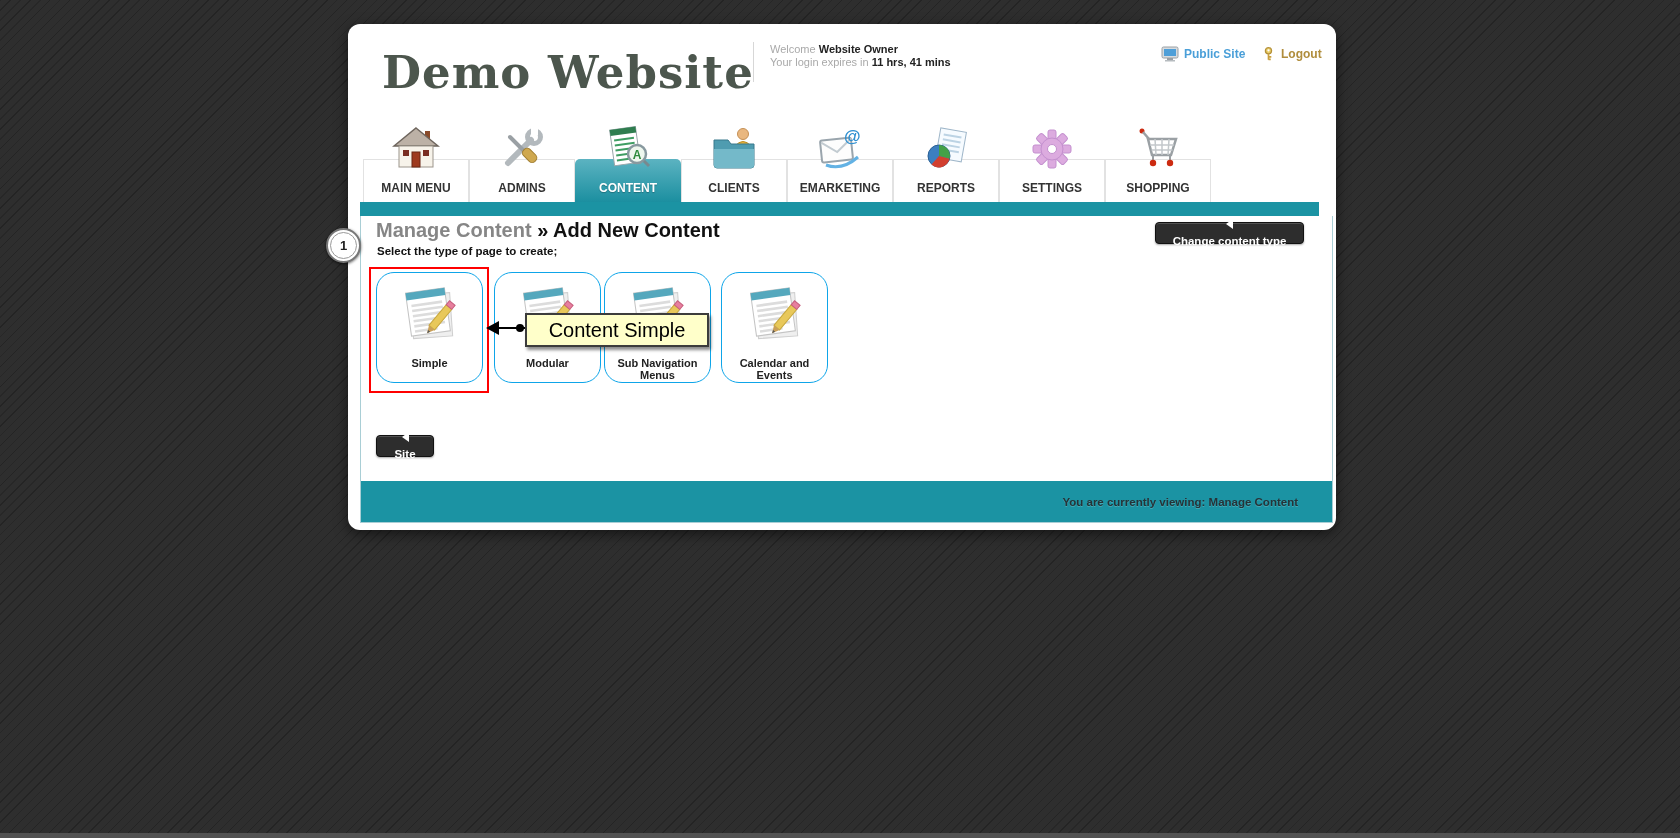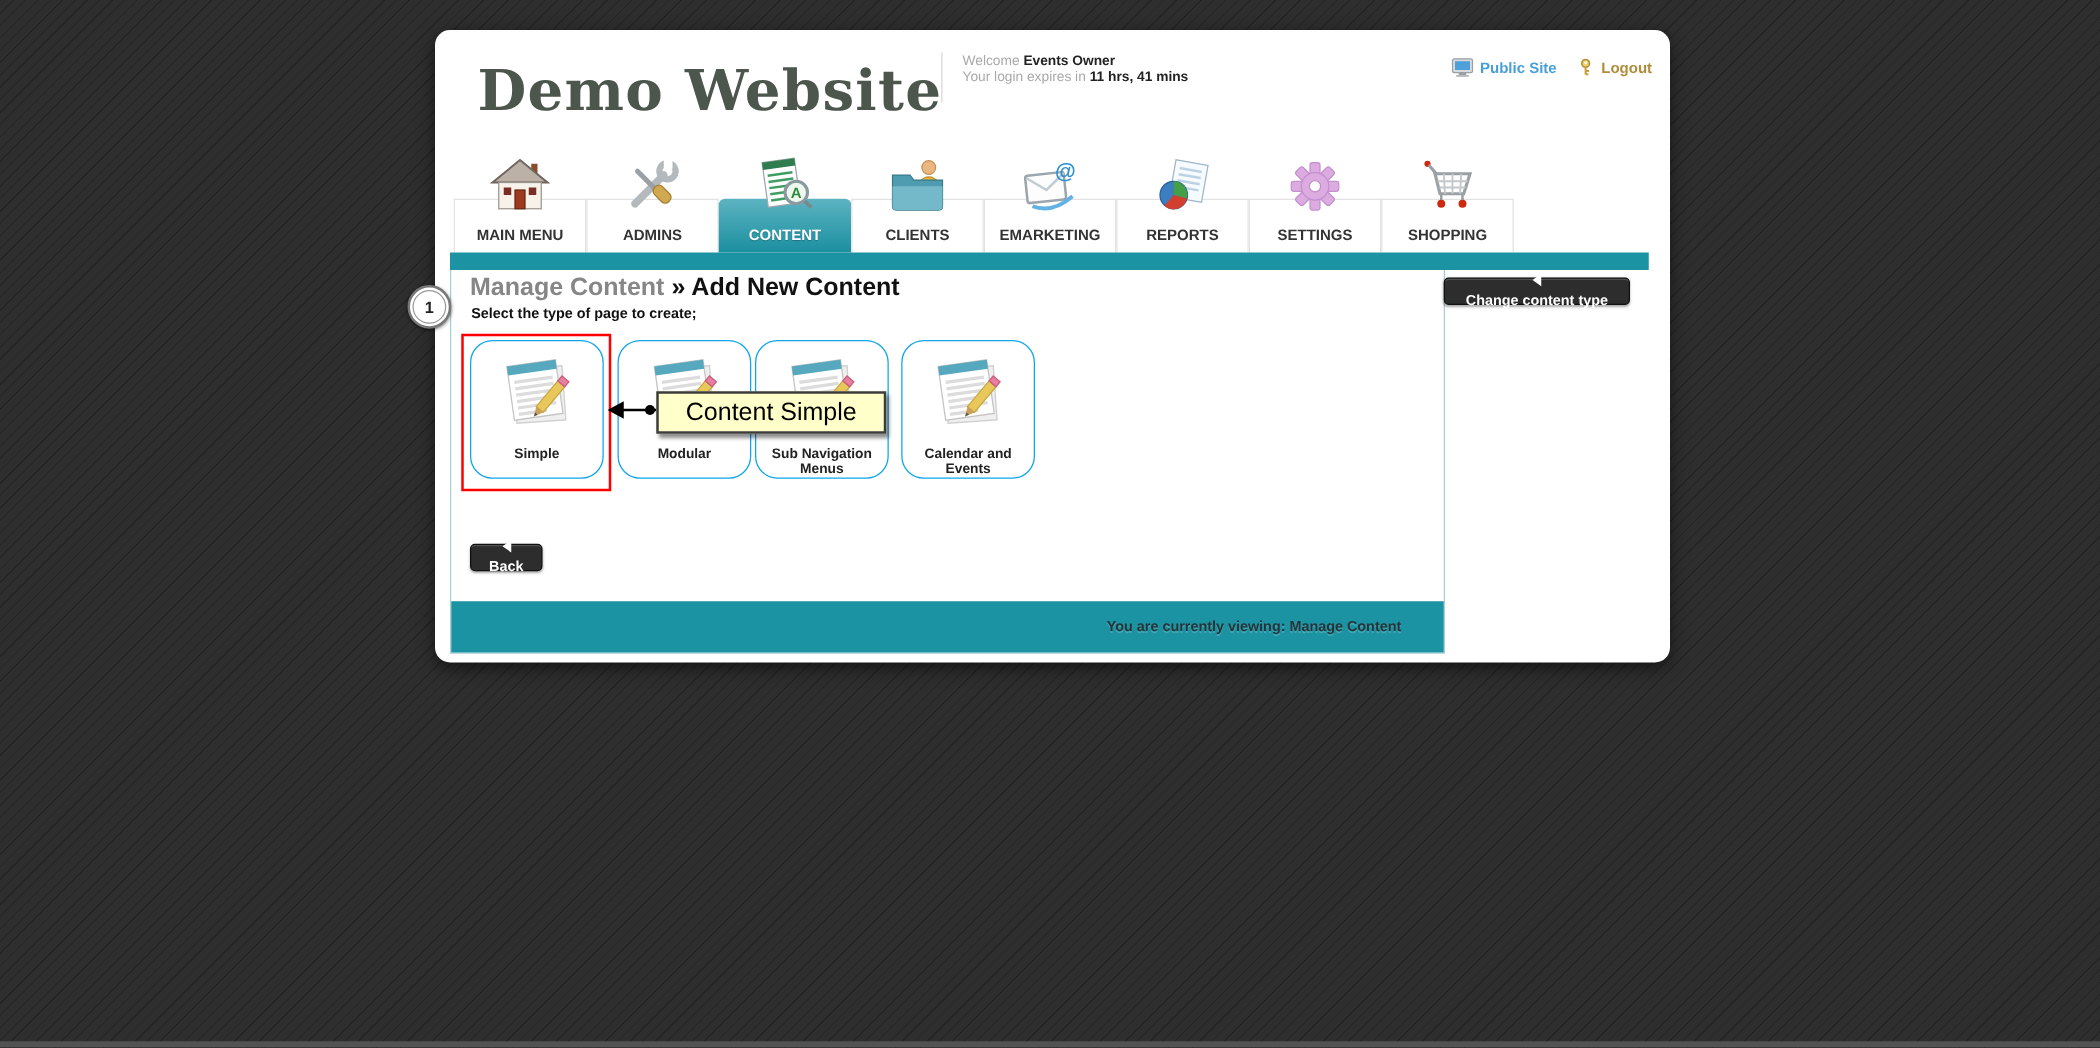--- a/index.html
+++ b/index.html
@@ -48,21 +48,21 @@
   .tab.active {
     border:none; border-radius:5px 5px 0 0;
     background:linear-gradient(#5cb3c1, #1b8fa0);
   }
   .tab.active .tab-label { color:#fff; text-shadow:0 1px 1px rgba(0,0,0,0.25); }
 
   .teal-band { position:absolute; left:12px; top:178px; width:959px; height:14px; background:#1b93a3; }
 
   
   .wrapper {
-    position:absolute; left:12px; top:192px; width:796px; height:307px;
+    position:absolute; left:12px; top:192px; width:973px; height:307px;
     border:1px solid #a9ced5; border-top:none; background:#fff;
   }
   .breadcrumb { position:absolute; left:15px; top:3px; font-size:20px; font-weight:bold; color:#111; }
   .breadcrumb .crumb-section { color:#868686; }
   .instruction { position:absolute; left:16px; top:29px; font-size:11.5px; font-weight:bold; color:#111; }
 
   .btn-dark {
     position:absolute; height:22px; background:#2d2d2d; border:1px solid #111; border-radius:4px;
     color:#fff; font-size:11.5px; font-weight:bold;
     display:flex; align-items:center; justify-content:center; gap:6px; cursor:pointer;
@@ -132,21 +132,21 @@
       <span>1</span>
     </div>
 </div>
 
 <div class="card">
 
   <div class="logo">Demo Website</div>
   <div class="header-divider"></div>
   <div class="welcome-block">
     <div><span>Welcome</span>
-      <b>Events Owner</b></div>
+      <b>Website Owner</b></div>
     <div><span>Your login expires in</span>
       <b>11 hrs, 41 mins</b></div>
   </div>
 
   <a class="top-link public-site">
     <svg class="icon" width="18" height="16" viewBox="0 0 18 16">
       <rect x="1" y="1" width="16" height="11" rx="1.5" fill="#d7dbde" stroke="#9aa0a5"></rect>
       <rect x="3" y="3" width="12" height="7" fill="#4f9fd8"></rect>
       <rect x="6" y="12" width="6" height="2" fill="#9aa0a5"></rect>
       <rect x="4" y="14" width="10" height="1.5" fill="#b6bbbf"></rect>
@@ -348,21 +348,21 @@
       <span class="type-label">Calendar and Events</span>
     </div>
 
     <div class="arrow-head"></div>
     <div class="arrow-line"></div>
     <div class="arrow-dot"></div>
     <div class="tooltip">Content Simple</div>
 
     <div class="btn-dark btn-back">
       <span class="tri-left"></span>
-      <span>Back</span>
+      <span>Site</span>
     </div>
 
     <div class="footer-bar">
       <span>You are currently viewing: Manage Content</span>
     </div>
   </div>
 
 </div>
 
 </body></html>

